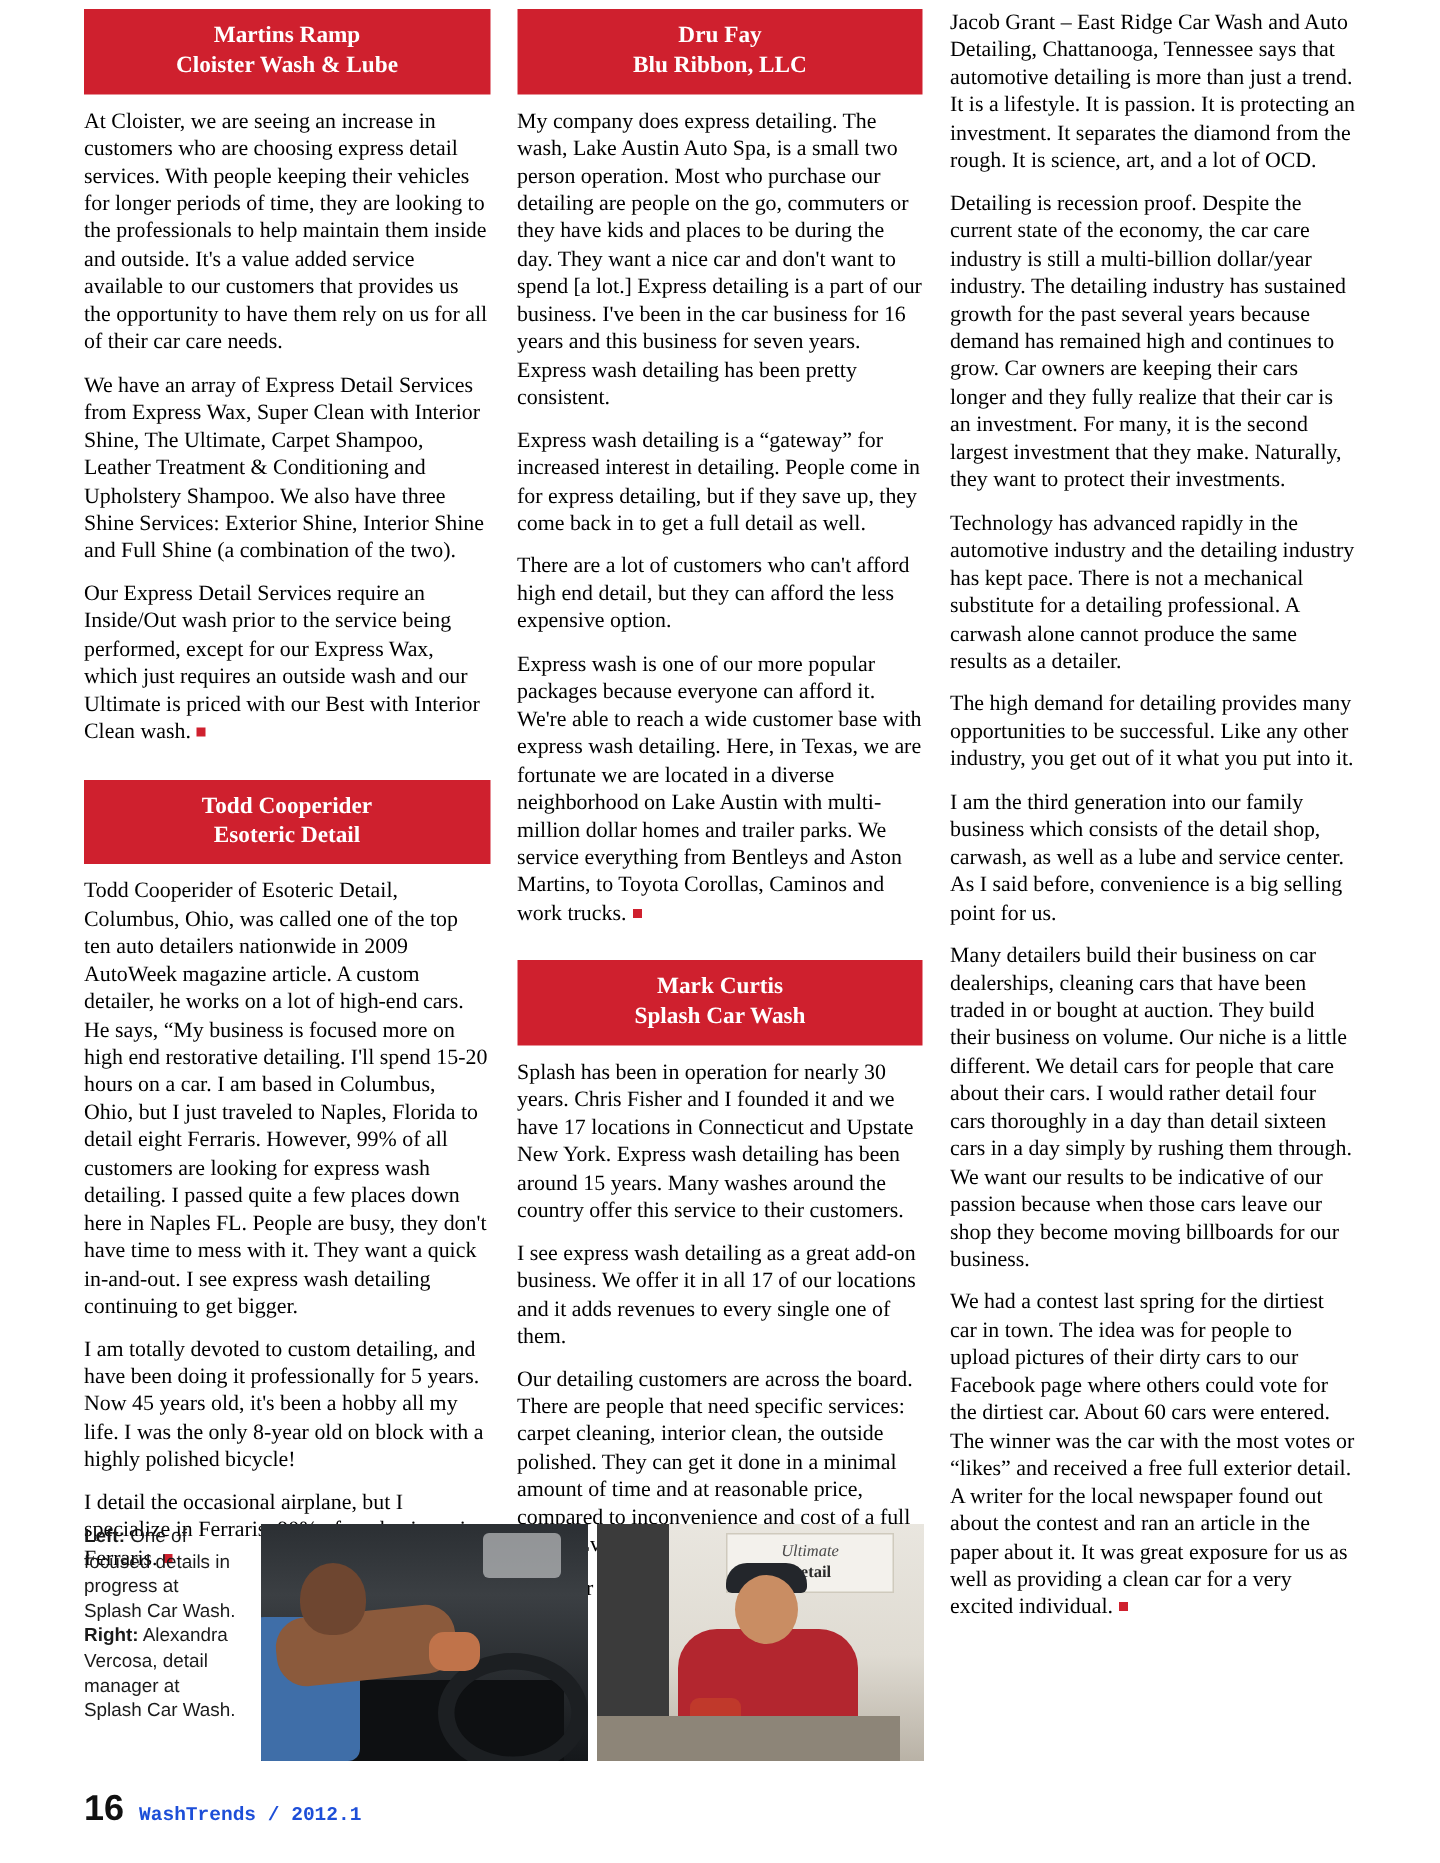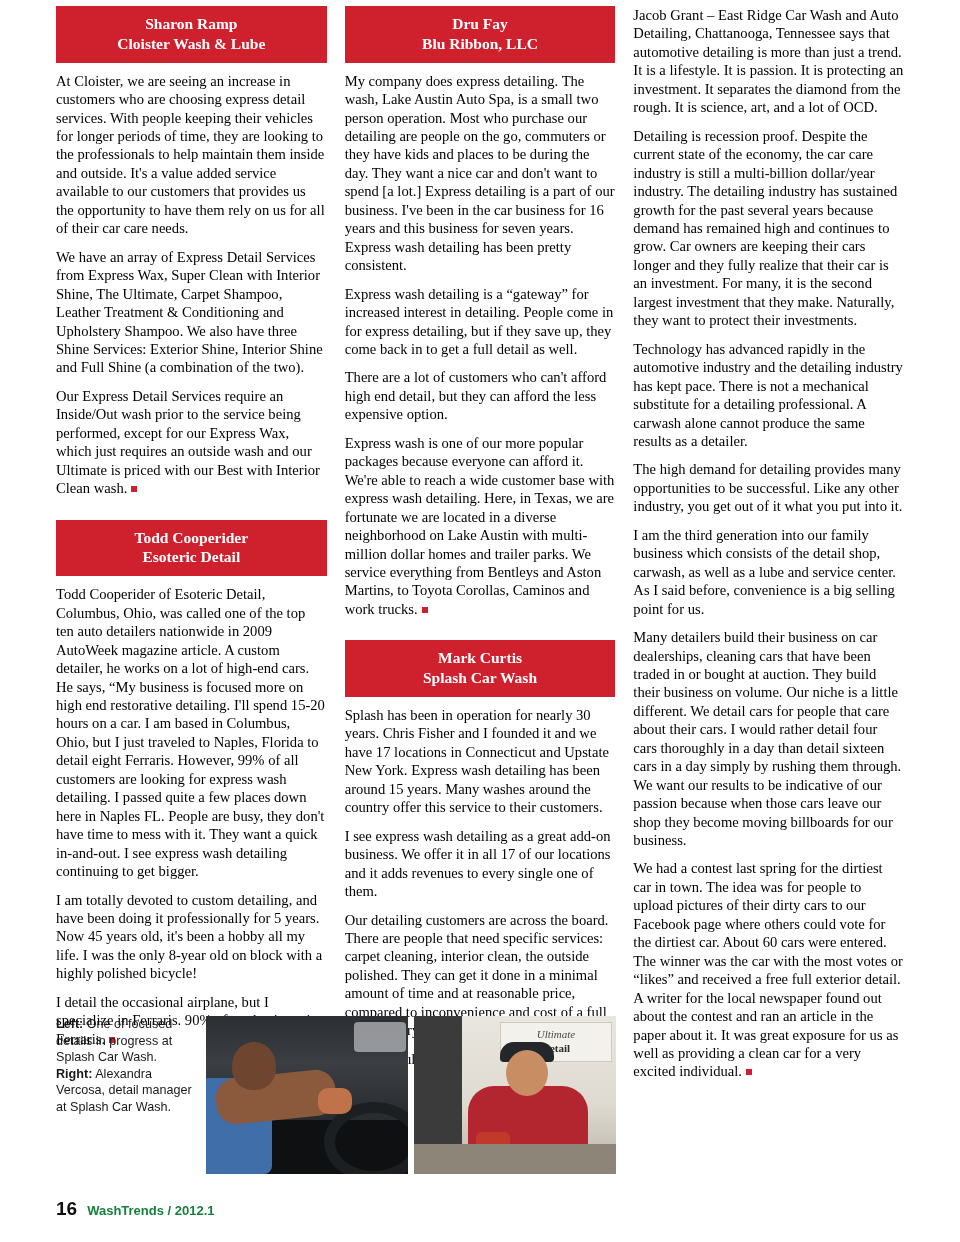--- a/index.html
+++ b/index.html
@@ -91,20 +91,21 @@
   .caption b { font-weight: bold; }
   .photos {
     display: flex;
     gap: 6px;
   }
   .photo {
     width: 202px;
     height: 158px;
     position: relative;
     overflow: hidden;
+    padding-left: 16px;
   }
 
   
   .photo-a {
     background: linear-gradient(180deg,#2b2f33 0%, #3b3f43 30%, #15181b 100%);
   }
   .photo-a .pa-arm {
     position: absolute;
     left: 10px; top: 58px;
     width: 120px; height: 46px;
@@ -228,41 +229,41 @@
     position: absolute;
     left: 56px;
     bottom: 22px;
     display: flex;
     align-items: baseline;
     gap: 10px;
   }
   .folio {
     font-family: "Liberation Sans", sans-serif;
     font-weight: bold;
-    font-size: 19px;
+    font-size: 24px;
     color: #111;
   }
   .footer-text {
-    font-family: Liberation Sans, sans-serif;
+    font-family: Liberation Mono, monospace;
     font-weight: bold;
     font-size: 13px;
-    color: #15803d;
+    color: #1d4ed8;
   }
 </style>
 </head>
 <body>
 
 <div class="page">
 
   <div class="columns">
 
     <div class="col col-1">
 
       <div class="headbox">
-        <span class="n1">Sharon Ramp</span>
+        <span class="n1">Martins Ramp</span>
         <span class="n2">Cloister Wash &amp; Lube</span>
       </div>
 
       <p class="body">At Cloister, we are seeing an increase in customers who are choosing express detail services. With people keeping their vehicles for longer periods of time, they are looking to the professionals to help maintain them inside and outside. It's a value added service available to our customers that provides us the opportunity to have them rely on us for all of their car care needs.</p>
       <p class="body">We have an array of Express Detail Services from Express Wax, Super Clean with Interior Shine, The Ultimate, Carpet Shampoo, Leather Treatment &amp; Conditioning and Upholstery Shampoo. We also have three Shine Services: Exterior Shine, Interior Shine and Full Shine (a combination of the two).</p>
       <p class="body"><span>Our Express Detail Services require an Inside/Out wash prior to the service being performed, except for our Express Wax, which just requires an outside wash and our Ultimate is priced with our Best with Interior Clean wash.</span><span class="sq"></span></p>
 
       <div class="spacer-lg"></div>
 
       <div class="headbox">

